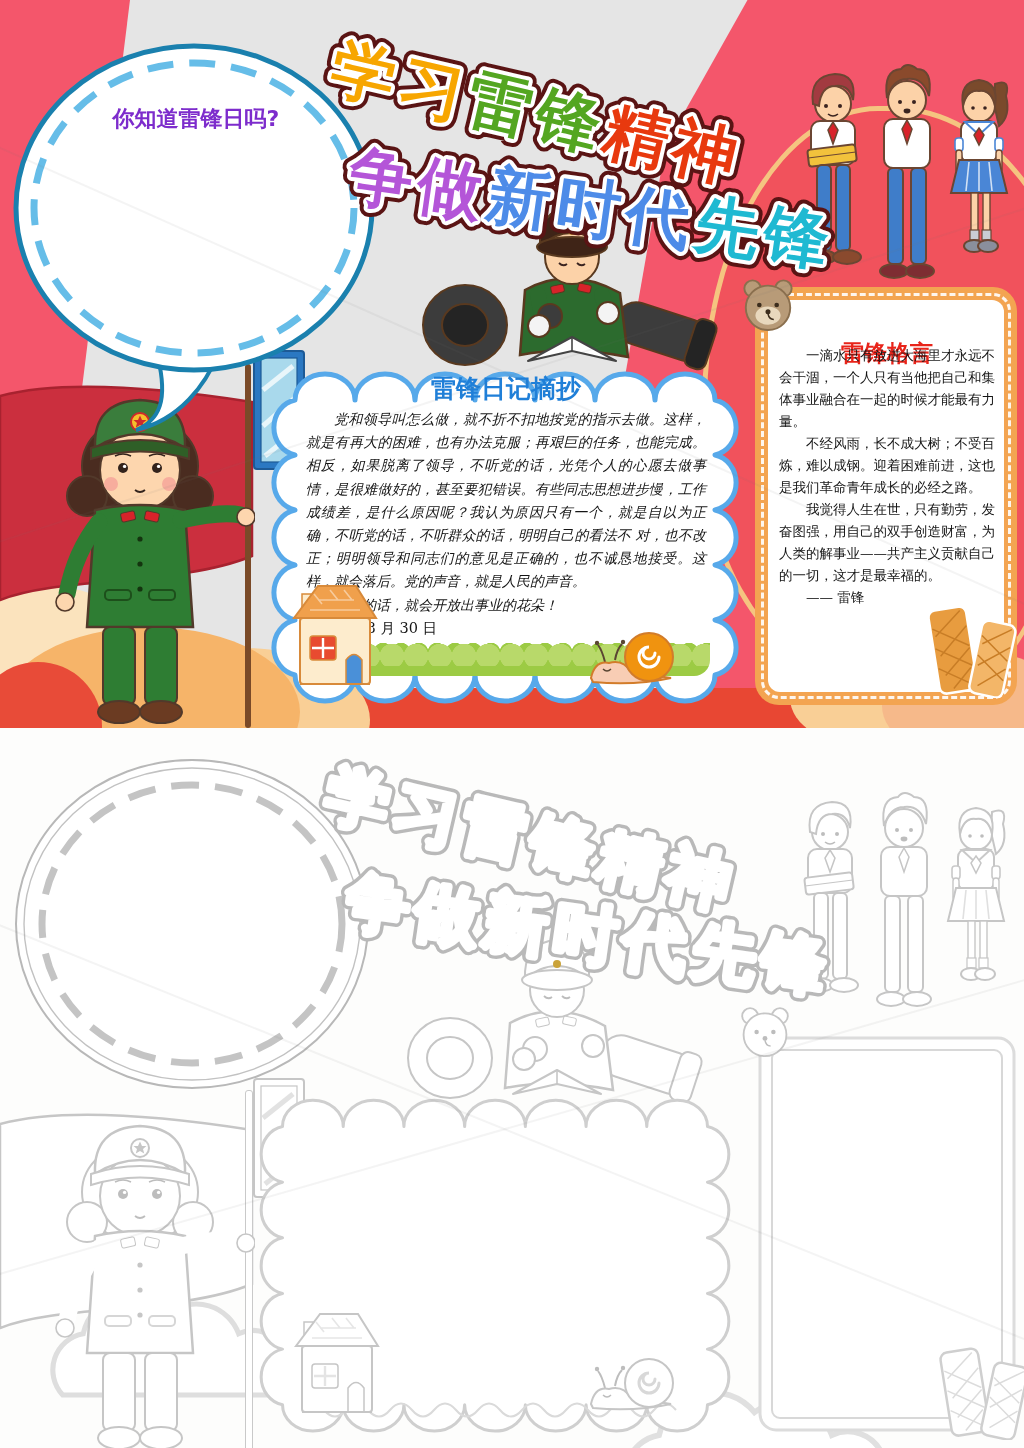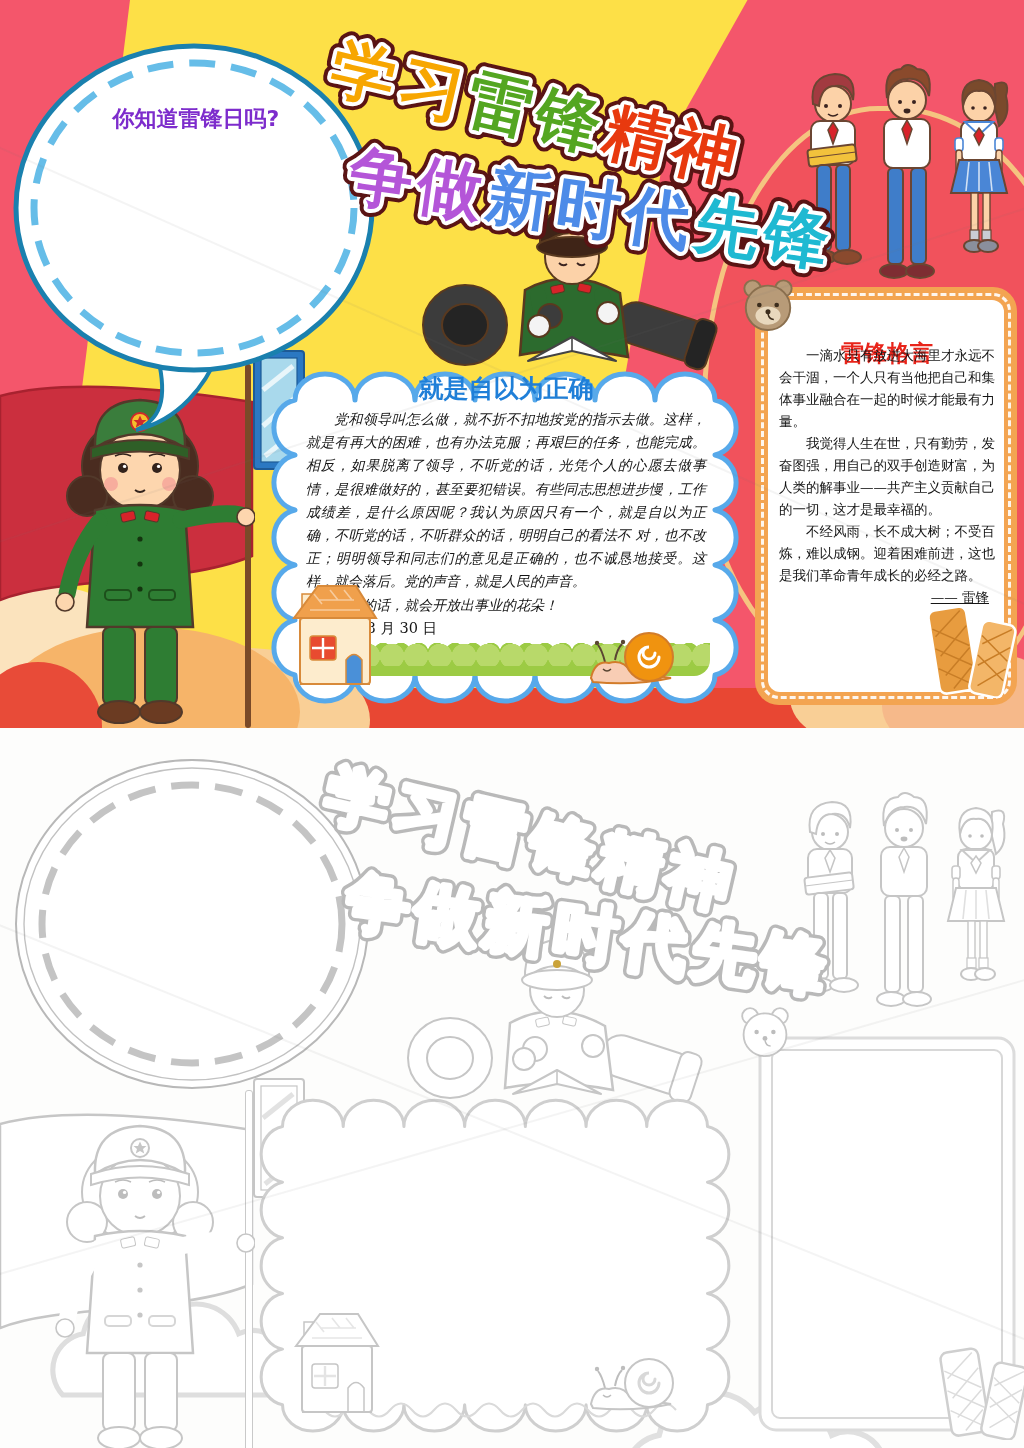--- a/index.html
+++ b/index.html
@@ -1,18 +1,18 @@
 <!DOCTYPE html>
 <html><head>
 <meta charset="utf-8">
 <style>
   html,body{margin:0;padding:0;background:#fff;}
   .page{position:relative;width:1024px;height:1448px;overflow:hidden;font-family:"DejaVu Sans","Liberation Sans",sans-serif;}
   .half{position:absolute;left:0;width:1024px;overflow:hidden;}
-  .half-top{top:0;height:728px;background:#fde047;}
+  .half-top{top:0;height:728px;background:#e5e5e5;}
   .half-bottom{top:728px;height:720px;background:#fdfdfc;
     
     --ln:#c6c6c6;--fx:#bdbdbd;--spiral:#d8d8d8;--streak:#e2e2e2;--winline:#e4e4e4;
     --roofline:#e6e6e6;--pleat:#e0e0e0;--wg:#dcdcdc;--wln:#cfcfcf;--uline:#d6d6d6;
     --badge2:#c6c6c6;--btn:#c6c6c6;--collar:#c9c9c9;--blush:transparent;--dark2:#fff;
     --tab:#fff;--cb:#cfcfcf;--cln:#dadada;--ln2:#c6c6c6;}
   .abs{position:absolute;}
   svg{display:block;overflow:visible;}
 
   
@@ -58,21 +58,21 @@
 
   
   .panel-frame{left:755px;top:287px;width:262px;height:418px;background:#f3a451;border-radius:24px;
     outline:3px dashed rgba(255,255,255,.9);outline-offset:-9px;z-index:5;}
   .panel-inner{left:768px;top:300px;width:236px;height:392px;background:#fff;border-radius:12px;z-index:5;}
   .motto-title{left:778px;top:310px;width:218px;text-align:center;font-size:23px;font-weight:bold;
     color:#e8241a;z-index:7;margin-top:28px;}
   .motto-body{left:779px;top:344px;width:216px;font-family:"DejaVu Serif","Liberation Serif",serif;
     font-size:13.5px;line-height:22px;text-align:justify;color:#151515;z-index:7;}
   .motto-body p{margin:0;text-indent:2em;}
-  .motto-sign{text-align:right;text-indent:0;padding-right:6px;margin-top:4px;text-decoration:underline;}
+  .motto-sign{text-align:left;text-indent:0;padding-right:6px;margin-top:4px;}
 
   
   .watermark{left:178px;top:600px;font-size:96px;font-weight:bold;letter-spacing:40px;
     font-family:"DejaVu Serif","Liberation Serif",serif;color:rgba(150,28,22,.30);z-index:9;white-space:nowrap;}
   .wline{position:absolute;height:2px;width:1250px;background:rgba(110,110,110,.08);
     transform-origin:left top;z-index:8;}
 
   
   .pole{width:6px;background:#7a4a28;border-radius:3px;z-index:4;}
   .pole.outline{background:#fff;border:1.5px solid #c9c9c9;}
@@ -325,41 +325,41 @@
         <use href="#sym-students"></use>
       </svg>
 
     <svg class="abs z4" style="left:420px;top:195px;--skin:#fcd2a8;--uniform:#2c6b2e;--hat:#3f2417;--glove:#f4f4f4;--dark:#3c3c3c;--dark2:#242424;--tab:#d8232a;--page:#fff;--fx:#3a2420;--ln:#59391f;--ln2:#444;--badge:#caa33a" width="300" height="195">
         <use href="#sym-leifeng"></use>
       </svg>
 
     <svg class="abs cloudbox" style="left:283px;top:356px;--cb:#57a9ea" width="444" height="338" viewBox="0 0 444 338">
       <path d="M12,44 a30,26 0 0 1 60,0 a30,26 0 0 1 60,0 a30,26 0 0 1 60,0 a30,26 0 0 1 60,0 a30,26 0 0 1 60,0 a30,26 0 0 1 60,0 a30,26 0 0 1 60,0 a26,28 0 0 1 0,55 a26,28 0 0 1 0,55 a26,28 0 0 1 0,55 a26,28 0 0 1 0,55 a26,28 0 0 1 0,55 a30,26 0 0 1 -60,0 a30,26 0 0 1 -60,0 a30,26 0 0 1 -60,0 a30,26 0 0 1 -60,0 a30,26 0 0 1 -60,0 a30,26 0 0 1 -60,0 a30,26 0 0 1 -60,0 a26,28 0 0 1 0,-55 a26,28 0 0 1 0,-55 a26,28 0 0 1 0,-55 a26,28 0 0 1 0,-55 a26,28 0 0 1 0,-55 Z"></path>
     </svg>
-    <div class="abs diary-title">就是自以为正确</div>
+    <div class="abs diary-title">雷锋日记摘抄</div>
     <div class="abs diary-body">
       <div class="indent">党和领导叫怎么做，就不折不扣地按党的指示去做。这样，就是有再大的困难，也有办法克服；再艰巨的任务，也能完成。相反，如果脱离了领导，不听党的话，光凭个人的心愿去做事情，是很难做好的，甚至要犯错误。有些同志思想进步慢，工作成绩差，是什么原因呢？我认为原因只有一个，就是自以为正确，不听党的话，不听群众的话，明明自己的看法不 对，也不改正；明明领导和同志们的意见是正确的，也不诚恳地接受。这样，就会落后。党的声音，就是人民的声音。</div>
       <div class="indent">听党的话，就会开放出事业的花朵！</div>
       <div class="diary-date">1959 年 8 月 30 日</div>
     </div>
     <div class="abs grass"></div>
     <svg class="abs z7" style="left:290px;top:578px;--roof:#f0a04c;--wall:#fdeccd;--win:#e84b30;--door:#4a90d8;--roofline:rgba(255,255,255,.45);--winline:#fff;--ln:#d88a3a" width="90" height="112">
         <use href="#sym-house"></use>
       </svg>
     <svg class="abs z7" style="left:585px;top:626px;--shell:#f0930f;--sbody:#f8cdb4;--spiral:#fff;--fx:#5a4632;--ln:#d27c2a" width="100" height="62">
         <use href="#sym-snail"></use>
       </svg>
 
     <div class="abs panel-frame"></div>
     <div class="abs panel-inner"></div>
     <div class="abs motto-title">雷锋格言</div>
     <div class="abs motto-body">
       <p>一滴水只有放进大海里才永远不会干涸，一个人只有当他把自己和集体事业融合在一起的时候才能最有力量。</p>
+      <p>不经风雨，长不成大树；不受百炼，难以成钢。迎着困难前进，这也是我们革命青年成长的必经之路。</p>
       <p>我觉得人生在世，只有勤劳，发奋图强，用自己的双手创造财富，为人类的解事业——共产主义贡献自己的一切，这才是最幸福的。</p>
-      <p>不经风雨，长不成大树；不受百炼，难以成钢。迎着困难前进，这也是我们革命青年成长的必经之路。</p>
       <p class="motto-sign">—— 雷锋</p>
     </div>
     <svg class="abs z6" style="left:740px;top:276px;--fur:#b89b78;--inner:#e8d8bd;--fx:#3c2d1d;--ln:#8a6f4e" width="56" height="56">
         <use href="#sym-bear"></use>
       </svg>
     <svg class="abs z6" style="left:926px;top:596px;--w1:#e89c3f;--w2:#f3b668;--wg:#c87d26;--wln:#fff" width="95" height="102">
         <use href="#sym-waffle"></use>
       </svg>
 
     <div class="wline" style="left:-60px;top:120px;transform:rotate(24deg)"></div>

